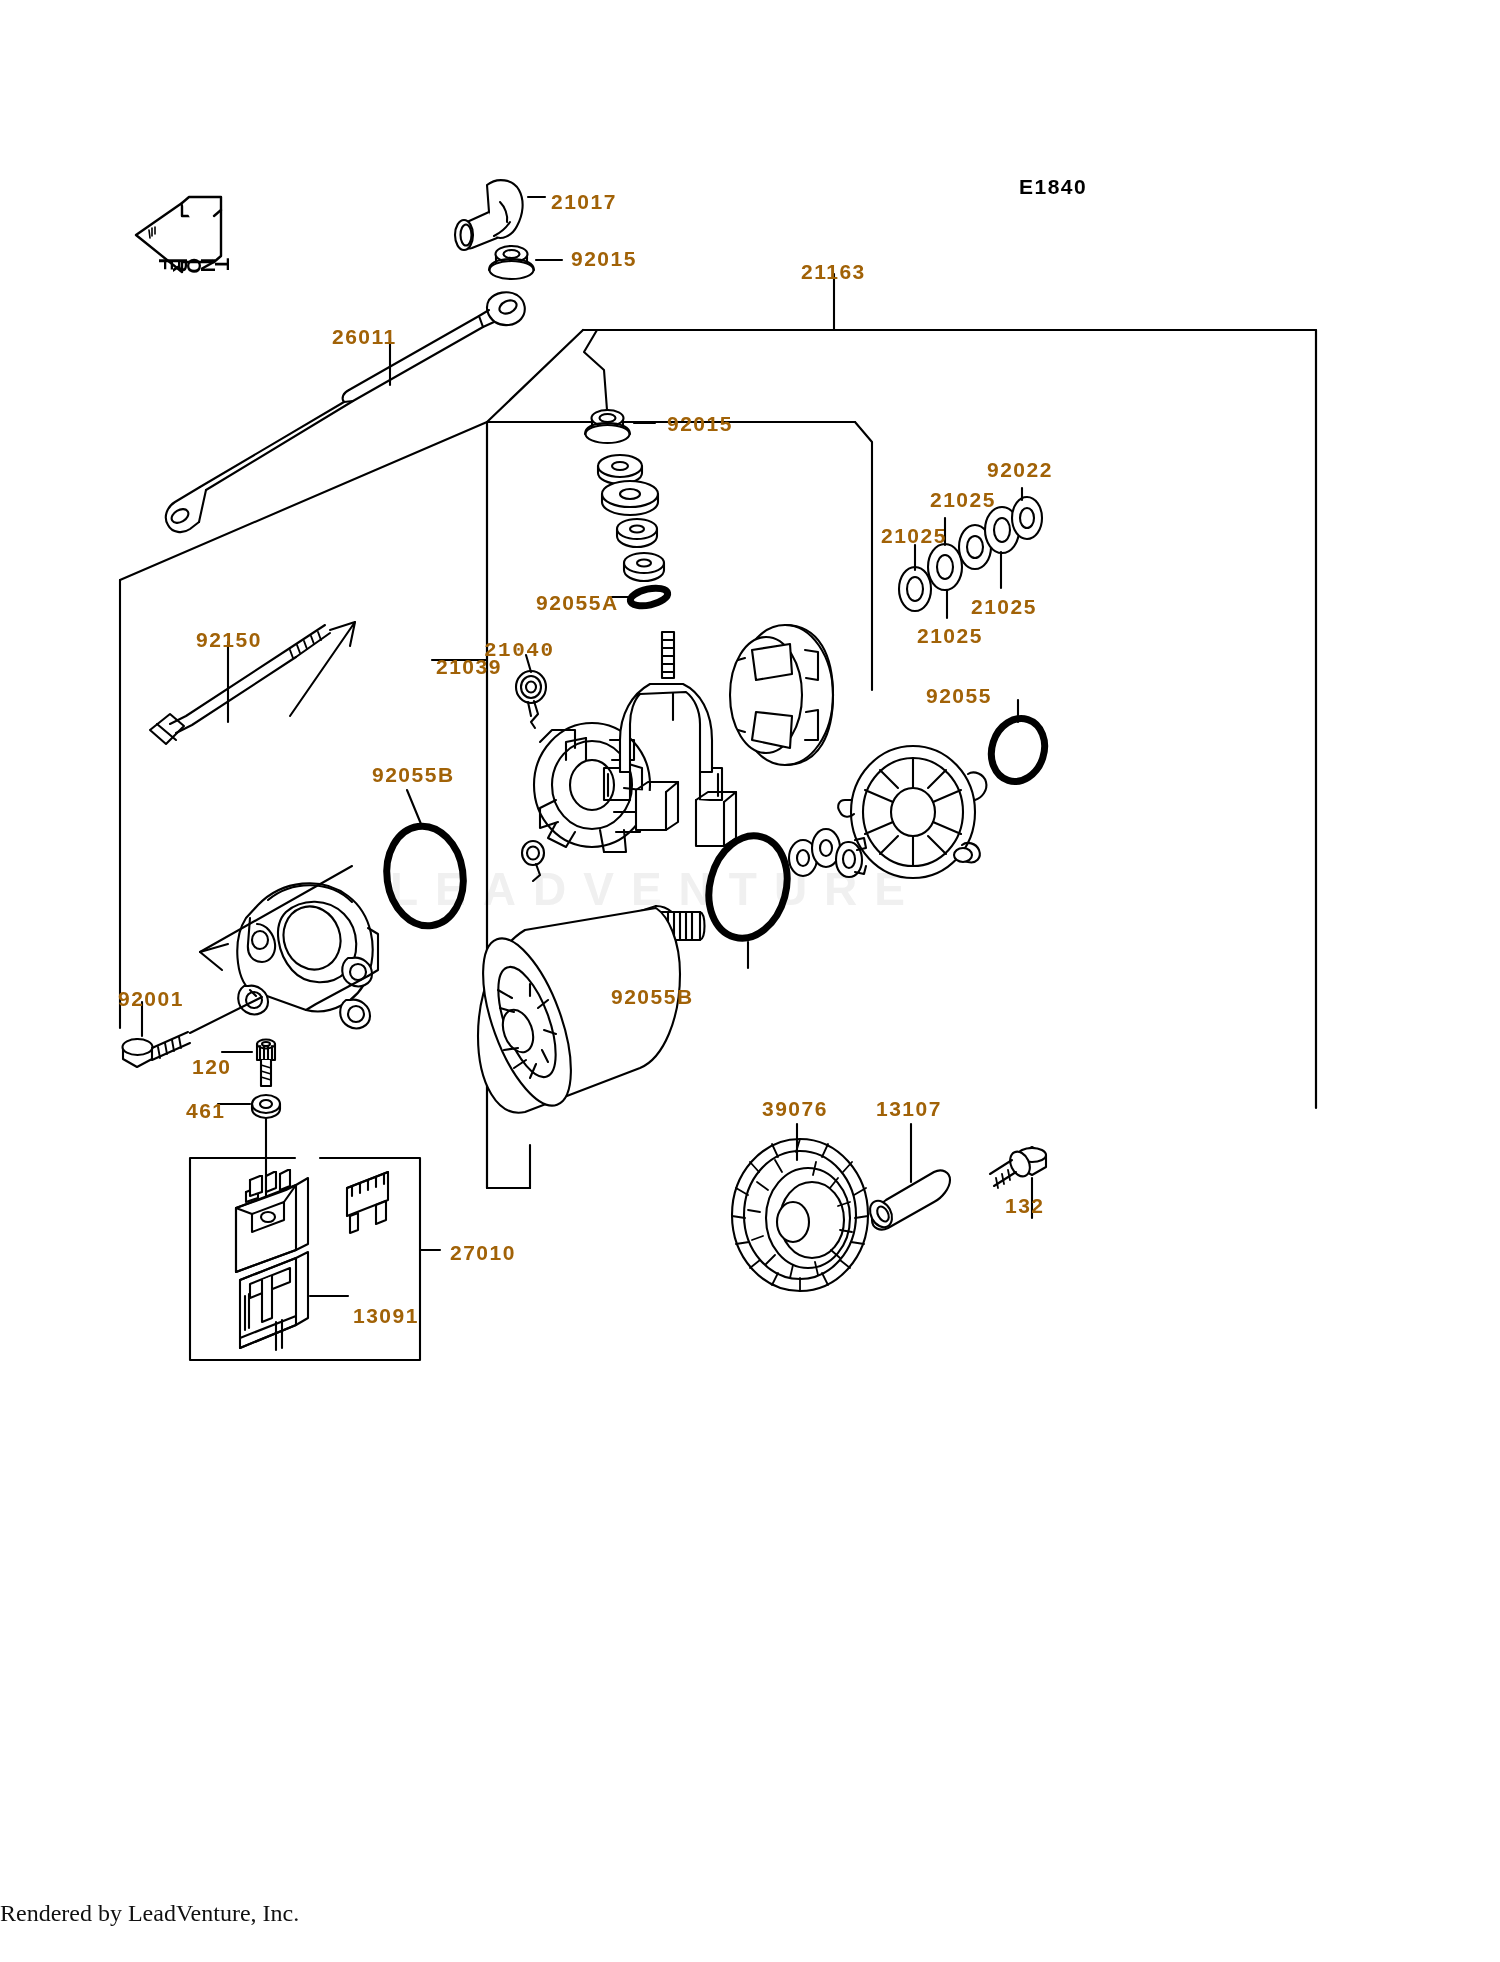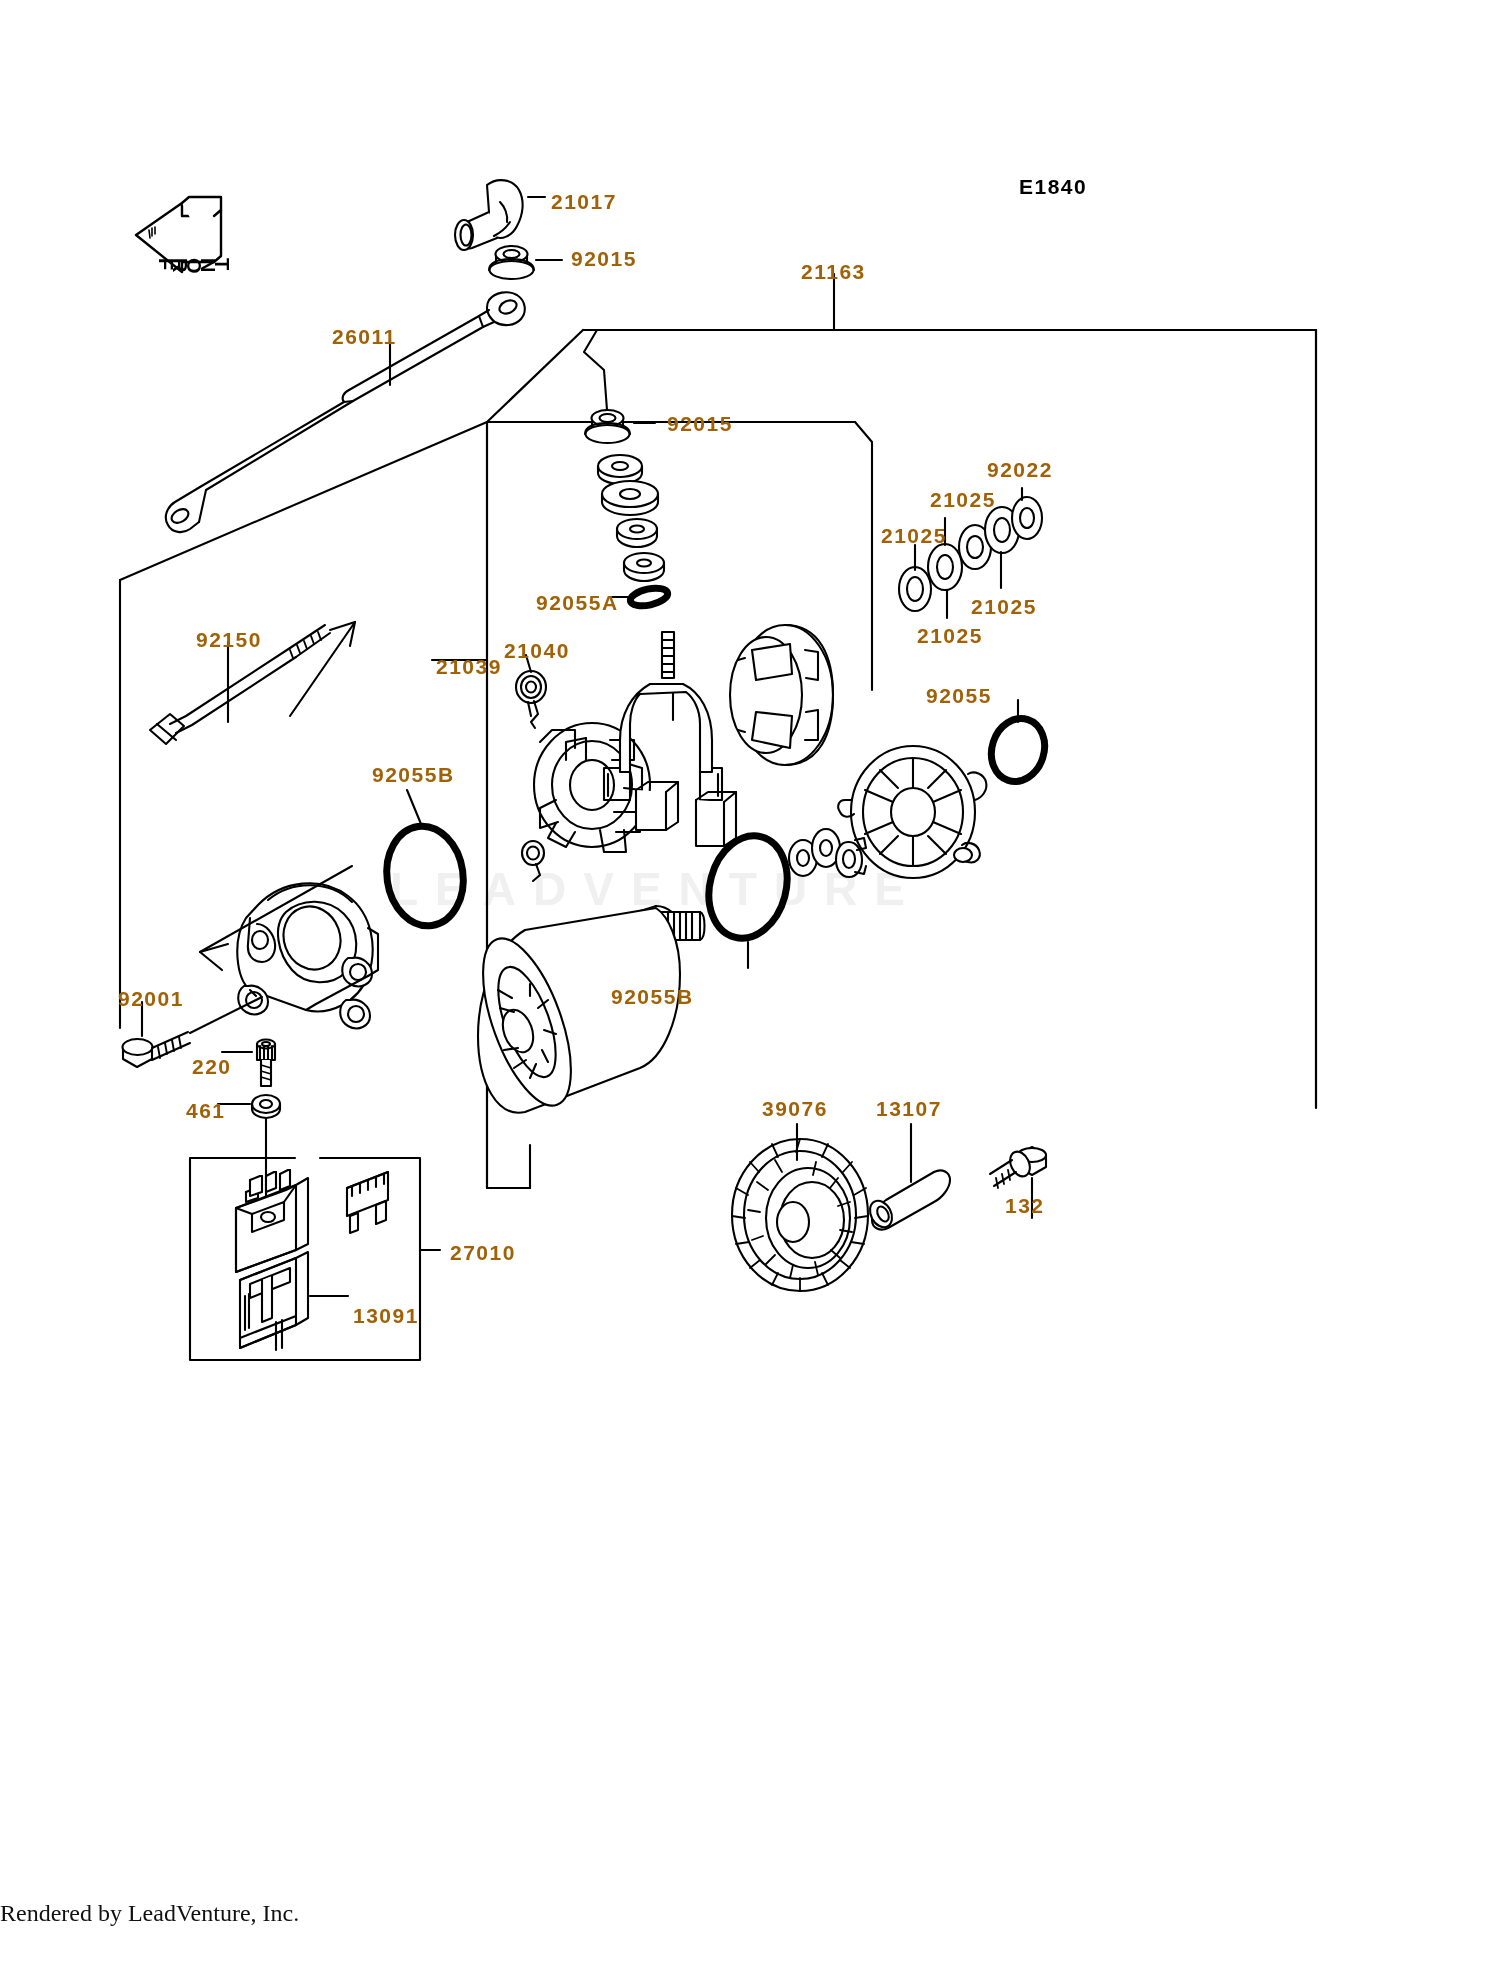--- a/index.html
+++ b/index.html
@@ -462,26 +462,26 @@
   <div class="lbl" style="left:801px;top:261px;">21163</div>
   <div class="lbl" style="left:667px;top:413px;">92015</div>
   <div class="lbl" style="left:987px;top:459px;">92022</div>
   <div class="lbl" style="left:930px;top:489px;">21025</div>
   <div class="lbl" style="left:881px;top:525px;">21025</div>
   <div class="lbl" style="left:971px;top:596px;">21025</div>
   <div class="lbl" style="left:917px;top:625px;">21025</div>
   <div class="lbl" style="left:536px;top:592px;">92055A</div>
   <div class="lbl" style="left:196px;top:629px;">92150</div>
   <div class="lbl" style="left:392px;top:656px;margin-left:44px;">21039</div>
-  <div class="lbl" style="left:504px;top:640px;">21040</div>
+  <div class="lbl" style="left:484px;top:640px;font-family:Liberation Mono, monospace;">21040</div>
   <div class="lbl" style="left:926px;top:685px;">92055</div>
   <div class="lbl" style="left:372px;top:764px;">92055B</div>
   <div class="lbl" style="left:611px;top:986px;">92055B</div>
   <div class="lbl" style="left:118px;top:988px;">92001</div>
-  <div class="lbl" style="left:192px;top:1056px;">220</div>
+  <div class="lbl" style="left:192px;top:1056px;">120</div>
   <div class="lbl" style="left:186px;top:1100px;">461</div>
   <div class="lbl" style="left:450px;top:1242px;">27010</div>
   <div class="lbl" style="left:353px;top:1305px;">13091</div>
   <div class="lbl" style="left:762px;top:1098px;">39076</div>
   <div class="lbl" style="left:876px;top:1098px;">13107</div>
   <div class="lbl" style="left:1005px;top:1195px;">132</div>
 
   <div class="footer">Rendered by LeadVenture, Inc.</div>
 
 </div>

